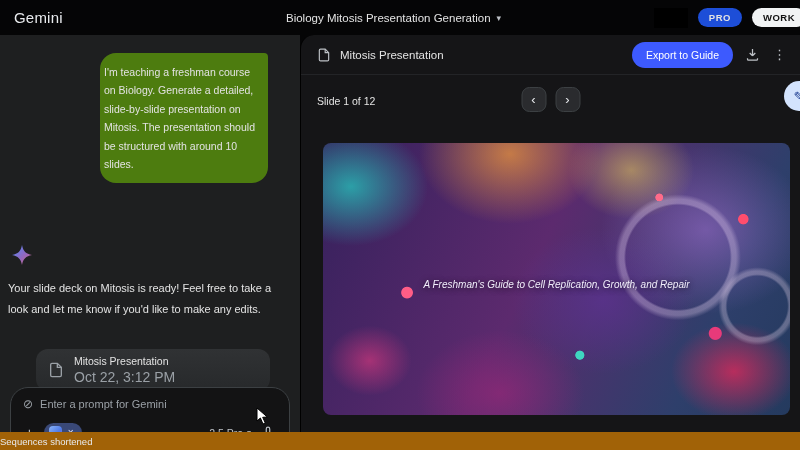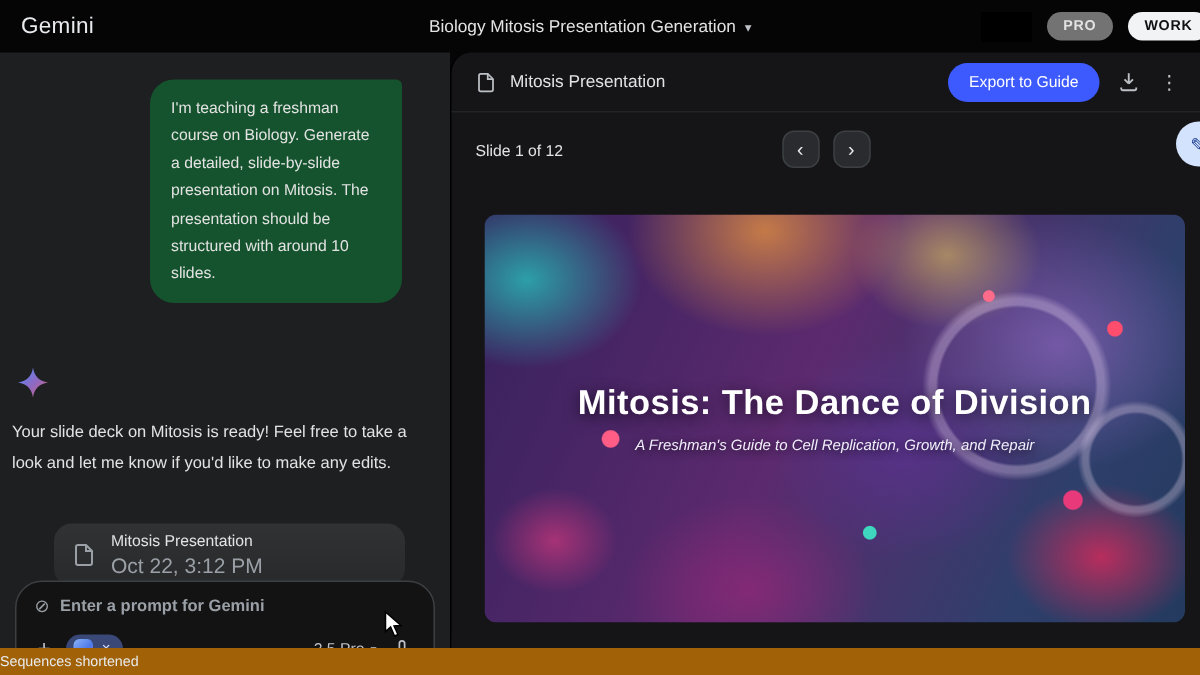--- a/index.html
+++ b/index.html
@@ -11,45 +11,45 @@
   .topbar { position:absolute; left:0; top:0; width:800px; height:35px;
     display:flex; align-items:center; padding:0 0 0 14px; background:#050506; }
   .brand { color:#e8eaed; font-size:15px; font-weight:500; letter-spacing:.2px; }
   .topbar-title { position:absolute; left:50%; top:0; height:35px; transform:translateX(-53%);
     display:flex; align-items:center; gap:6px; color:#e3e3e3; font-size:11.5px; cursor:pointer; }
   .topbar-title .chev { color:#bdc1c6; font-size:9px; }
   .topbar-right { position:absolute; right:0; top:0; height:35px; display:flex;
     align-items:center; gap:10px; }
   .avatar-redact { width:34px; height:20px; background:#000; }
   .pill { font-size:9.5px; font-weight:700; padding:4px 11px; border-radius:12px; }
-  .pro-pill { background:#737373; color:#e3e3e3; letter-spacing:.5px; }
+  .pro-pill { background:#1d4ed8; color:#e3e3e3; letter-spacing:.5px; }
   .work-pill { background:#f1f3f4; color:#111; letter-spacing:.5px; margin-right:-6px; }
 
   
   .chat { position:absolute; left:0; top:35px; width:300px; height:397px;
     background:#1e1f20; }
   .user-bubble { position:absolute; right:32px; top:18px; width:168px;
-    background:#14532d; color:#e3e3e3; font-size:10.5px; line-height:1.75;
-    padding:10px 14px; border-radius:16px 4px 16px 16px; }
+    background:#4d7c0f; color:#e3e3e3; font-size:10.5px; line-height:1.75;
+    padding:10px 4px; border-radius:16px 4px 16px 16px; }
   .sparkle { position:absolute; left:12px; top:210px; width:20px; height:20px; }
   .response { position:absolute; left:8px; top:243px; width:286px; color:#e3e3e3;
     font-size:11px; line-height:1.9; }
   .attach-card { position:absolute; left:36px; top:314px; width:234px; height:42px;
     background:linear-gradient(180deg,#303234,#27292b); border-radius:12px;
     display:flex; align-items:center; gap:10px; padding:0 12px; cursor:pointer; }
   .attach-card .t { color:#e3e3e3; font-size:10.5px; }
   .attach-card .ts { color:#9aa0a6; font-size:14px; margin-top:2px; }
 
   
   .prompt-box { position:absolute; left:10px; top:352px; width:280px; height:66px;
     background:#131314; border:1px solid #3c4043; border-radius:18px; padding:9px 12px 8px; }
   .prompt-row1 { display:flex; align-items:center; gap:7px; }
   .slash-icon { color:#9aa0a6; font-size:12px; }
   .prompt-input { flex:1; background:transparent; border:none; outline:none;
-    color:#e3e3e3; font-size:11px; font-family:"Liberation Sans",sans-serif;font-weight:bold; }
+    color:#e3e3e3; font-size:11px; font-family:"Liberation Sans",sans-serif; }
   .prompt-input::placeholder { color:#9aa0a6; }
   .prompt-row2 { display:flex; align-items:center; margin-top:12px; gap:8px; }
   .plus-btn { color:#bdc1c6; font-size:15px; line-height:1; cursor:pointer; padding:0 2px; }
   .tool-chip { display:flex; align-items:center; gap:6px; background:#394877;
     border-radius:12px; padding:3px 8px 3px 5px; cursor:pointer; }
   .tool-chip .glyph { width:13px; height:13px; border-radius:4px;
     background:linear-gradient(135deg,#8ab4f8,#4e79e8 60%,#a56ee0); }
   .tool-chip .x { color:#dfe4ff; font-size:10px; }
   .row2-spacer { flex:1; }
   .model-select { display:flex; align-items:center; gap:4px; color:#bdc1c6;
@@ -212,21 +212,20 @@
         <div class="nav-btn">
           <span>›</span>
         </div>
       </div>
       <div class="edit-fab">
         <span>✎</span>
       </div>
     </div>
 
     <div class="slide">
-      <div class="slide-title">Mitosis: The Dance of Division</div>
       <div class="slide-subtitle">A Freshman's Guide to Cell Replication, Growth, and Repair</div>
     </div>
   </div>
 
   <div class="footer">
     <div class="footer-note">Sequences shortened</div>
   </div>
 
 </div>
 

